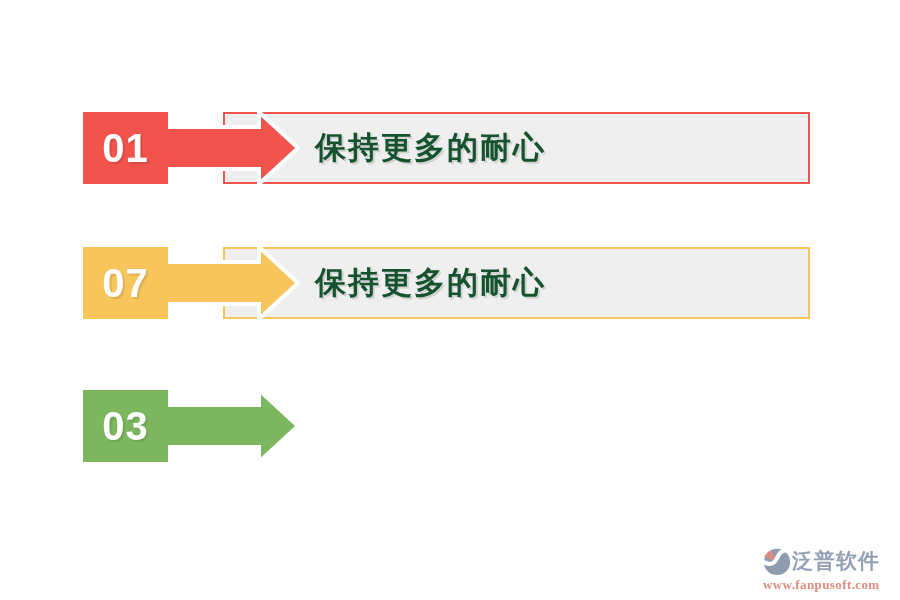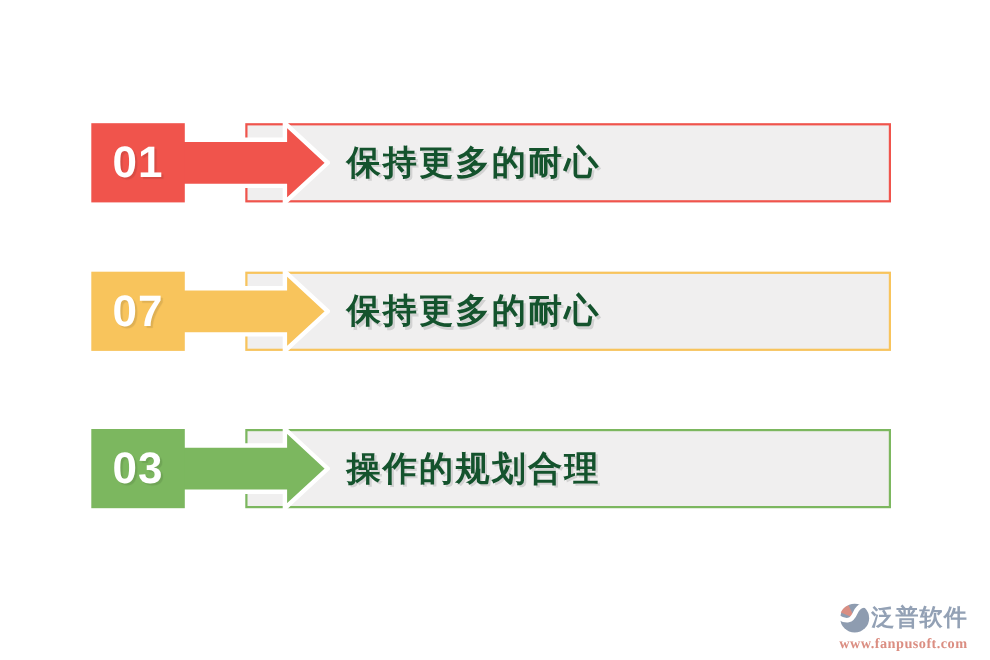--- a/index.html
+++ b/index.html
@@ -139,23 +139,20 @@
     <div class="label-box">
       <span class="label-text">保持更多的耐心</span>
     </div>
   </div>
 
   <div class="step-row row-3">
     <svg class="arrow-svg" viewBox="0 0 138 76" aria-hidden="true">
       <polygon points="0,17 97,17 97,2 136,38 97,74 97,59 0,59"></polygon>
     </svg>
     <div class="num-square">03</div>
-    <div class="label-box">
-      <span class="label-text">操作的规划合理</span>
-    </div>
   </div>
 
   <div class="brand">
     <div class="brand-top">
       <svg class="brand-logo" viewBox="0 0 32 32" aria-hidden="true">
         <circle cx="16" cy="17" r="14" fill="#8E9CB0"></circle>
         <path d="M16,17 L2.5,11.5 A14,14 0 0,1 10,4.5 Z" fill="#D98E83"></path>
         <path d="M0,16 C8,21 13,20 16.5,12 C20,4 26,3 31,7" stroke="#ffffff" stroke-width="4.5" fill="none"></path>
       </svg>
       <span class="brand-name">泛普软件</span>

